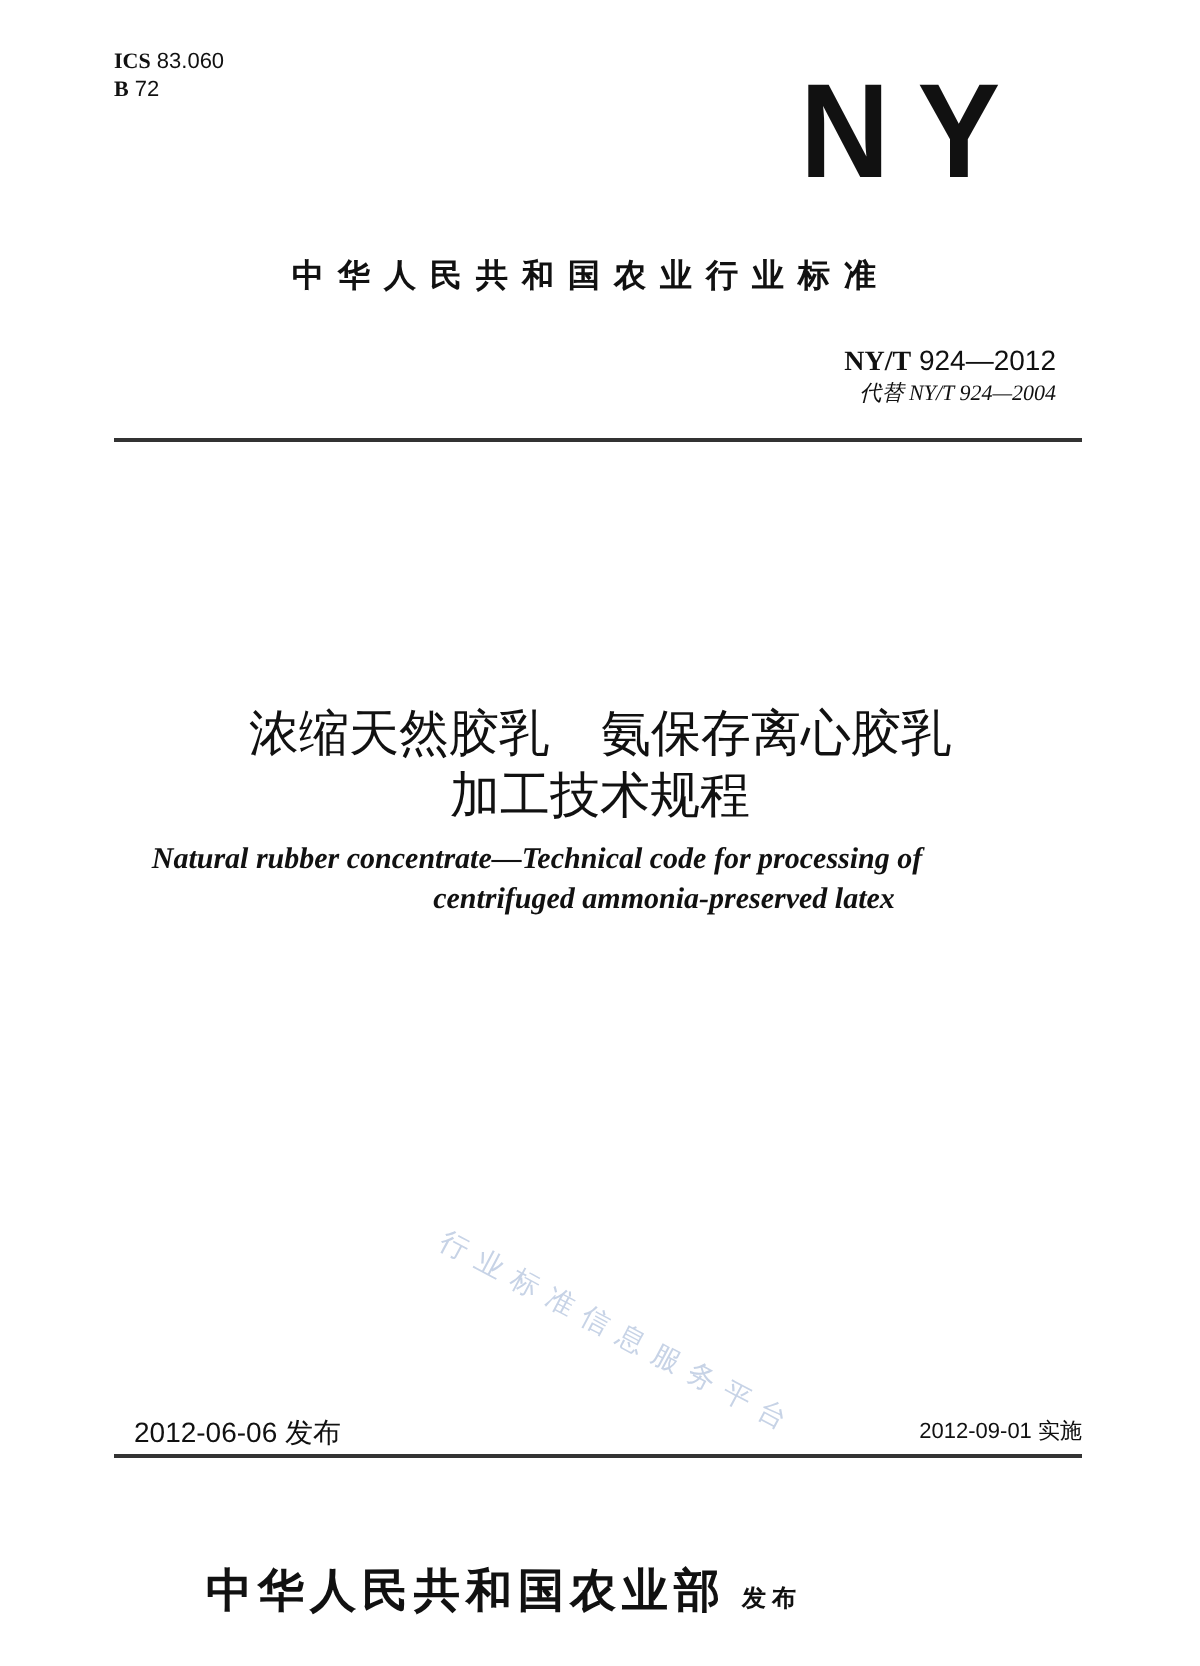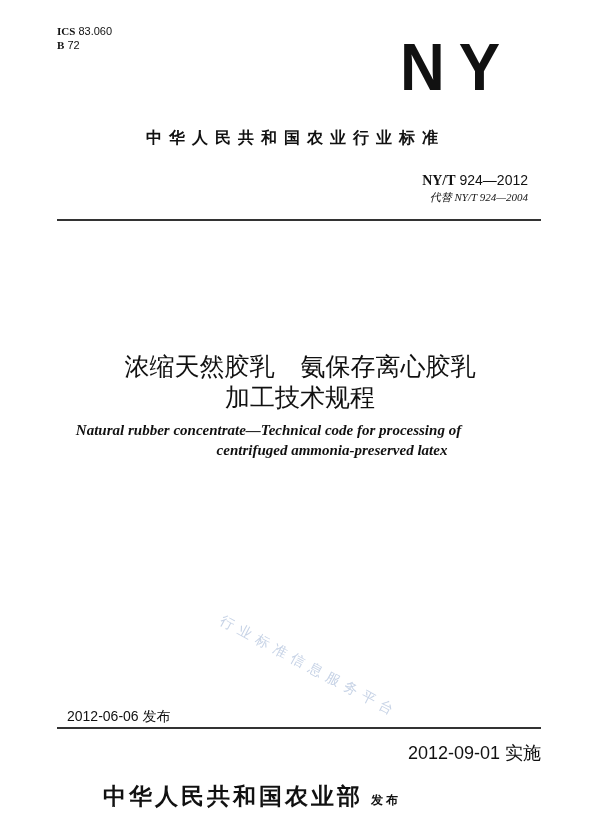--- a/index.html
+++ b/index.html
@@ -31,21 +31,21 @@
   #title-zh-1 .gap { display: inline-block; width: 26px; }
   #title-zh-2 { left: 0; width: 600px; top: 366px; text-align: center; font-size: 25px; line-height: 32px; margin-top: 16px; }
 
   #title-en-1 { left: 0; width: 537px; top: 420px; text-align: center; font-size: 15px; font-weight: bold; line-height: 20px; }
   #title-en-2 { left: 0; width: 600px; top: 440px; text-align: center; font-size: 15px; font-weight: bold; line-height: 20px; padding-left: 32px; }
 
   #watermark { left: 225px; top: 612px; font-size: 14px; color: #c7d3e6; letter-spacing: 6px;
                transform: rotate(28deg); transform-origin: left top; white-space: nowrap; }
 
   #issue-date { left: 57px; top: 707px; font-size: 14px; line-height: 18px; margin-left: 10px; }
-  #effect-date { right: 59px; top: 707px; font-size: 18px; line-height: 18px; text-align: right; margin-top: 37px; }
+  #effect-date { right: 59px; top: 707px; font-size: 11px; line-height: 18px; text-align: right; }
 
   #issuer { left: 0; width: 504px; top: 782px; text-align: center; font-size: 23px; line-height: 28px; }
   #issuer .org { font-weight: bold; letter-spacing: 3px; }
   #issuer .pub { font-size: 12px; font-weight: bold; margin-left: 8px; letter-spacing: 3px; }
 </style>
 </head>
 <body>
 
 <div id="ics" class="abs sans">
   <div>

